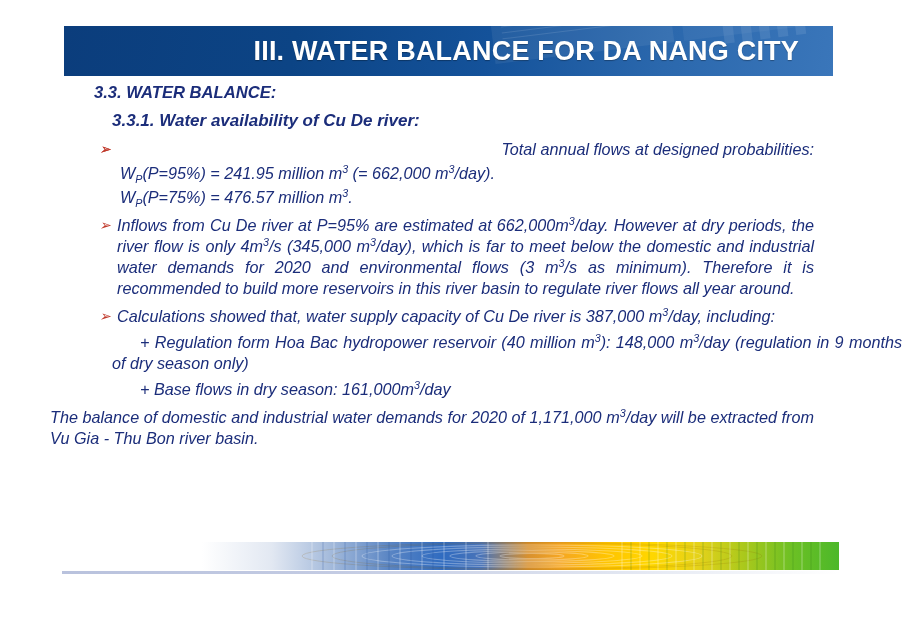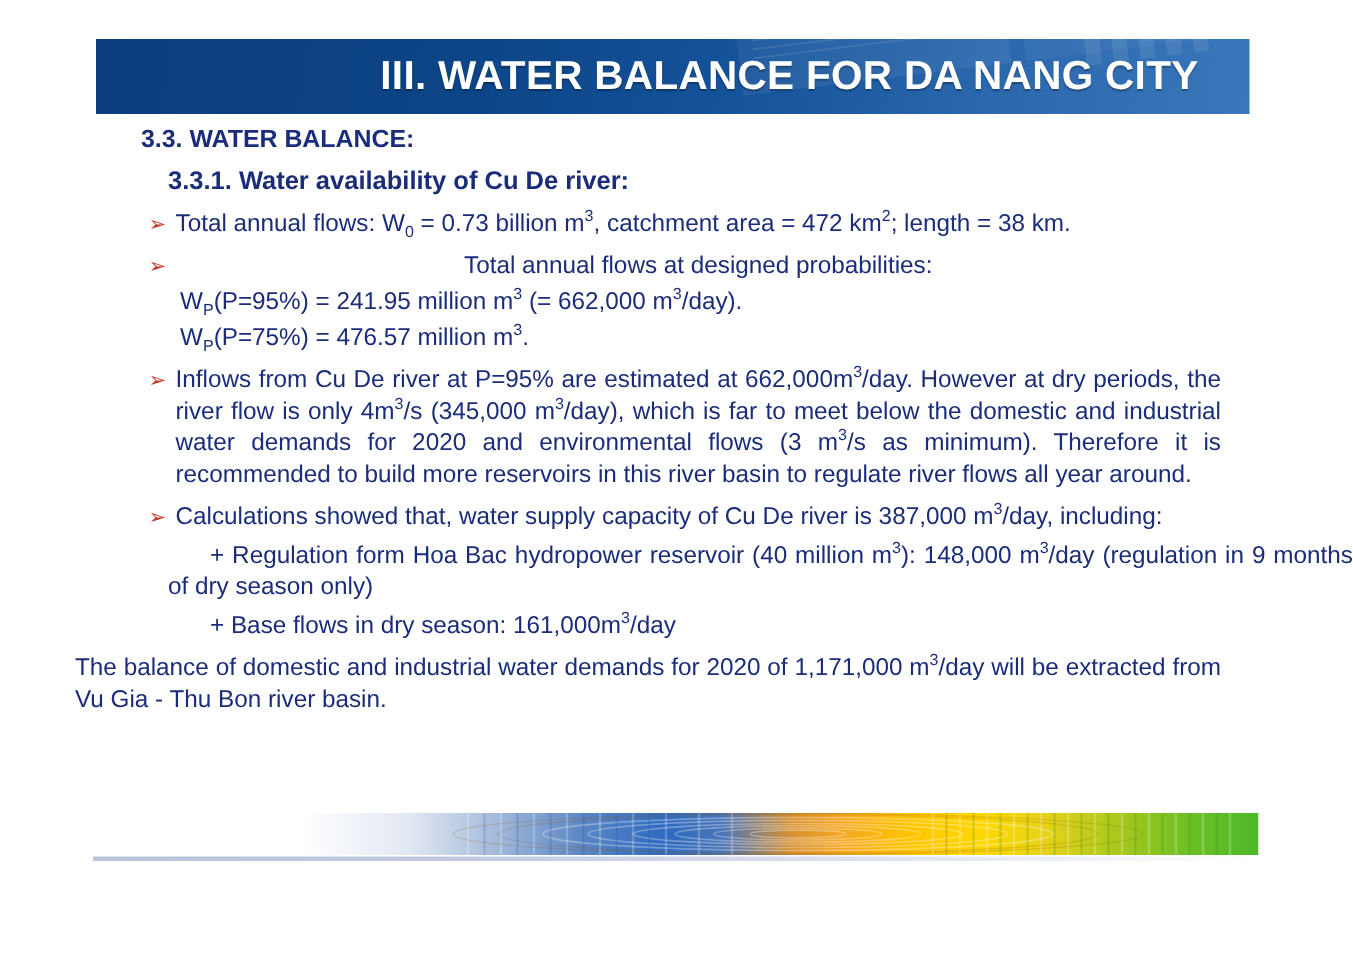--- a/index.html
+++ b/index.html
@@ -55,20 +55,21 @@
 
   
   #content {
     position: absolute;
     left: 0;
     top: 80px;
     width: 902px;
     color: #1b2d7a;
     font-size: 16.2px;
     line-height: 1.30;
+    font-style: italic;
   }
 
   .heading-l1 {
     margin: 0 0 0 94px;
     font-weight: bold;
     font-size: 16.6px;
     padding-top: 2px;
   }
   .heading-l2 {
     margin: 6px 0 0 112px;
@@ -89,21 +90,21 @@
     color: #c0392b;
     font-size: 14px;
     line-height: 1.30;
   }
   .bullet-row .btext {
     display: block;
     text-align: justify;
     text-justify: inter-word;
   }
   .bullet-row .btext.nojustify {
-    text-align: center;
+    text-align: right;
   }
 
   .indent-line {
     margin: 3px 0 0 0;
     padding-left: 120px;
     padding-right: 88px;
   }
   .sub-para {
     margin: 5px 0 0 0;
     padding-left: 112px;
@@ -208,21 +209,20 @@
   <div id="banner-title">III. WATER BALANCE FOR DA NANG CITY</div>
 </div>
 
 <div id="content">
 
   <div class="heading-l1">3.3. WATER BALANCE:</div>
   <div class="heading-l2">3.3.1. Water availability of Cu De river:</div>
 
   <div class="bullet-row">
     <span class="arrow">➢</span>
-    <span class="btext"><span>Total annual flows: W</span><sub>0</sub><span> = 0.73 billion m</span><sup>3</sup><span>, catchment area = 472 km</span><sup>2</sup><span>; length = 38 km.</span></span>
   </div>
 
   <div class="bullet-row">
     <span class="arrow">➢</span>
     <span class="btext nojustify">Total annual flows at designed probabilities:</span>
   </div>
 
   <div class="indent-line"><span>W</span><sub>P</sub><span>(P=95%) = 241.95 million m</span><sup>3</sup><span> (= 662,000 m</span><sup>3</sup><span>/day).</span></div>
 
   <div class="indent-line"><span>W</span><sub>P</sub><span>(P=75%) = 476.57 million m</span><sup>3</sup><span>.</span></div>

